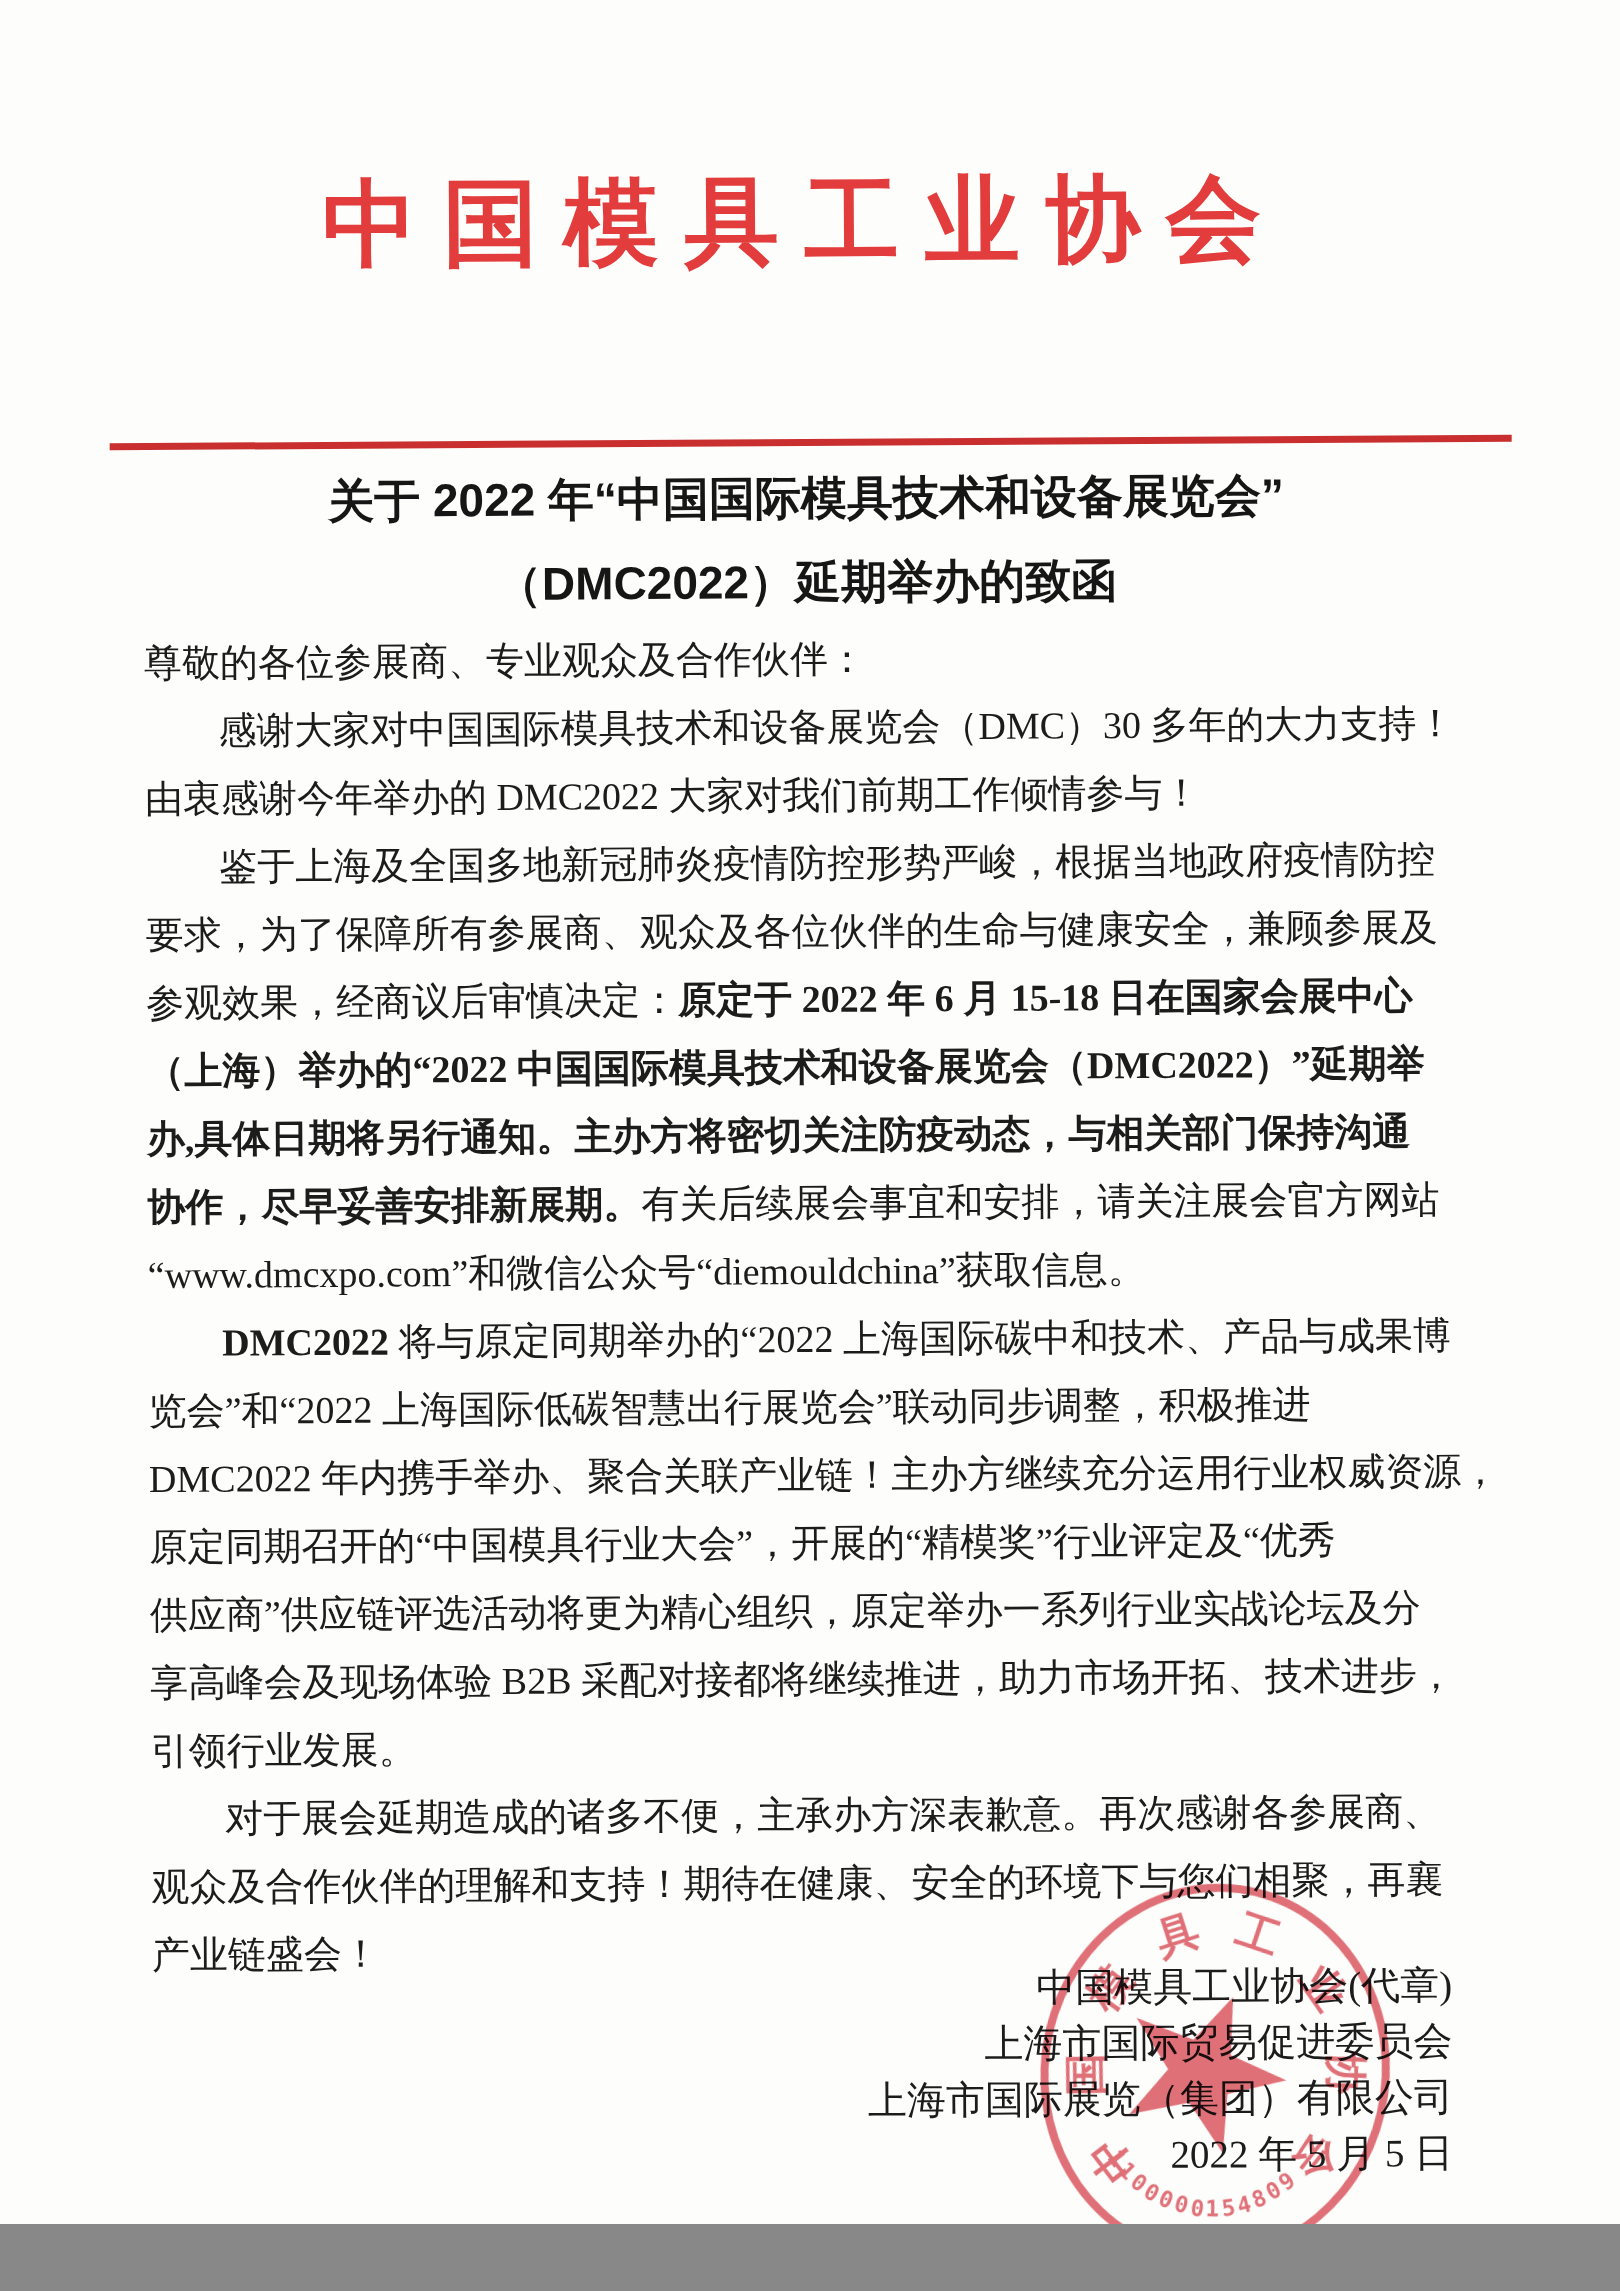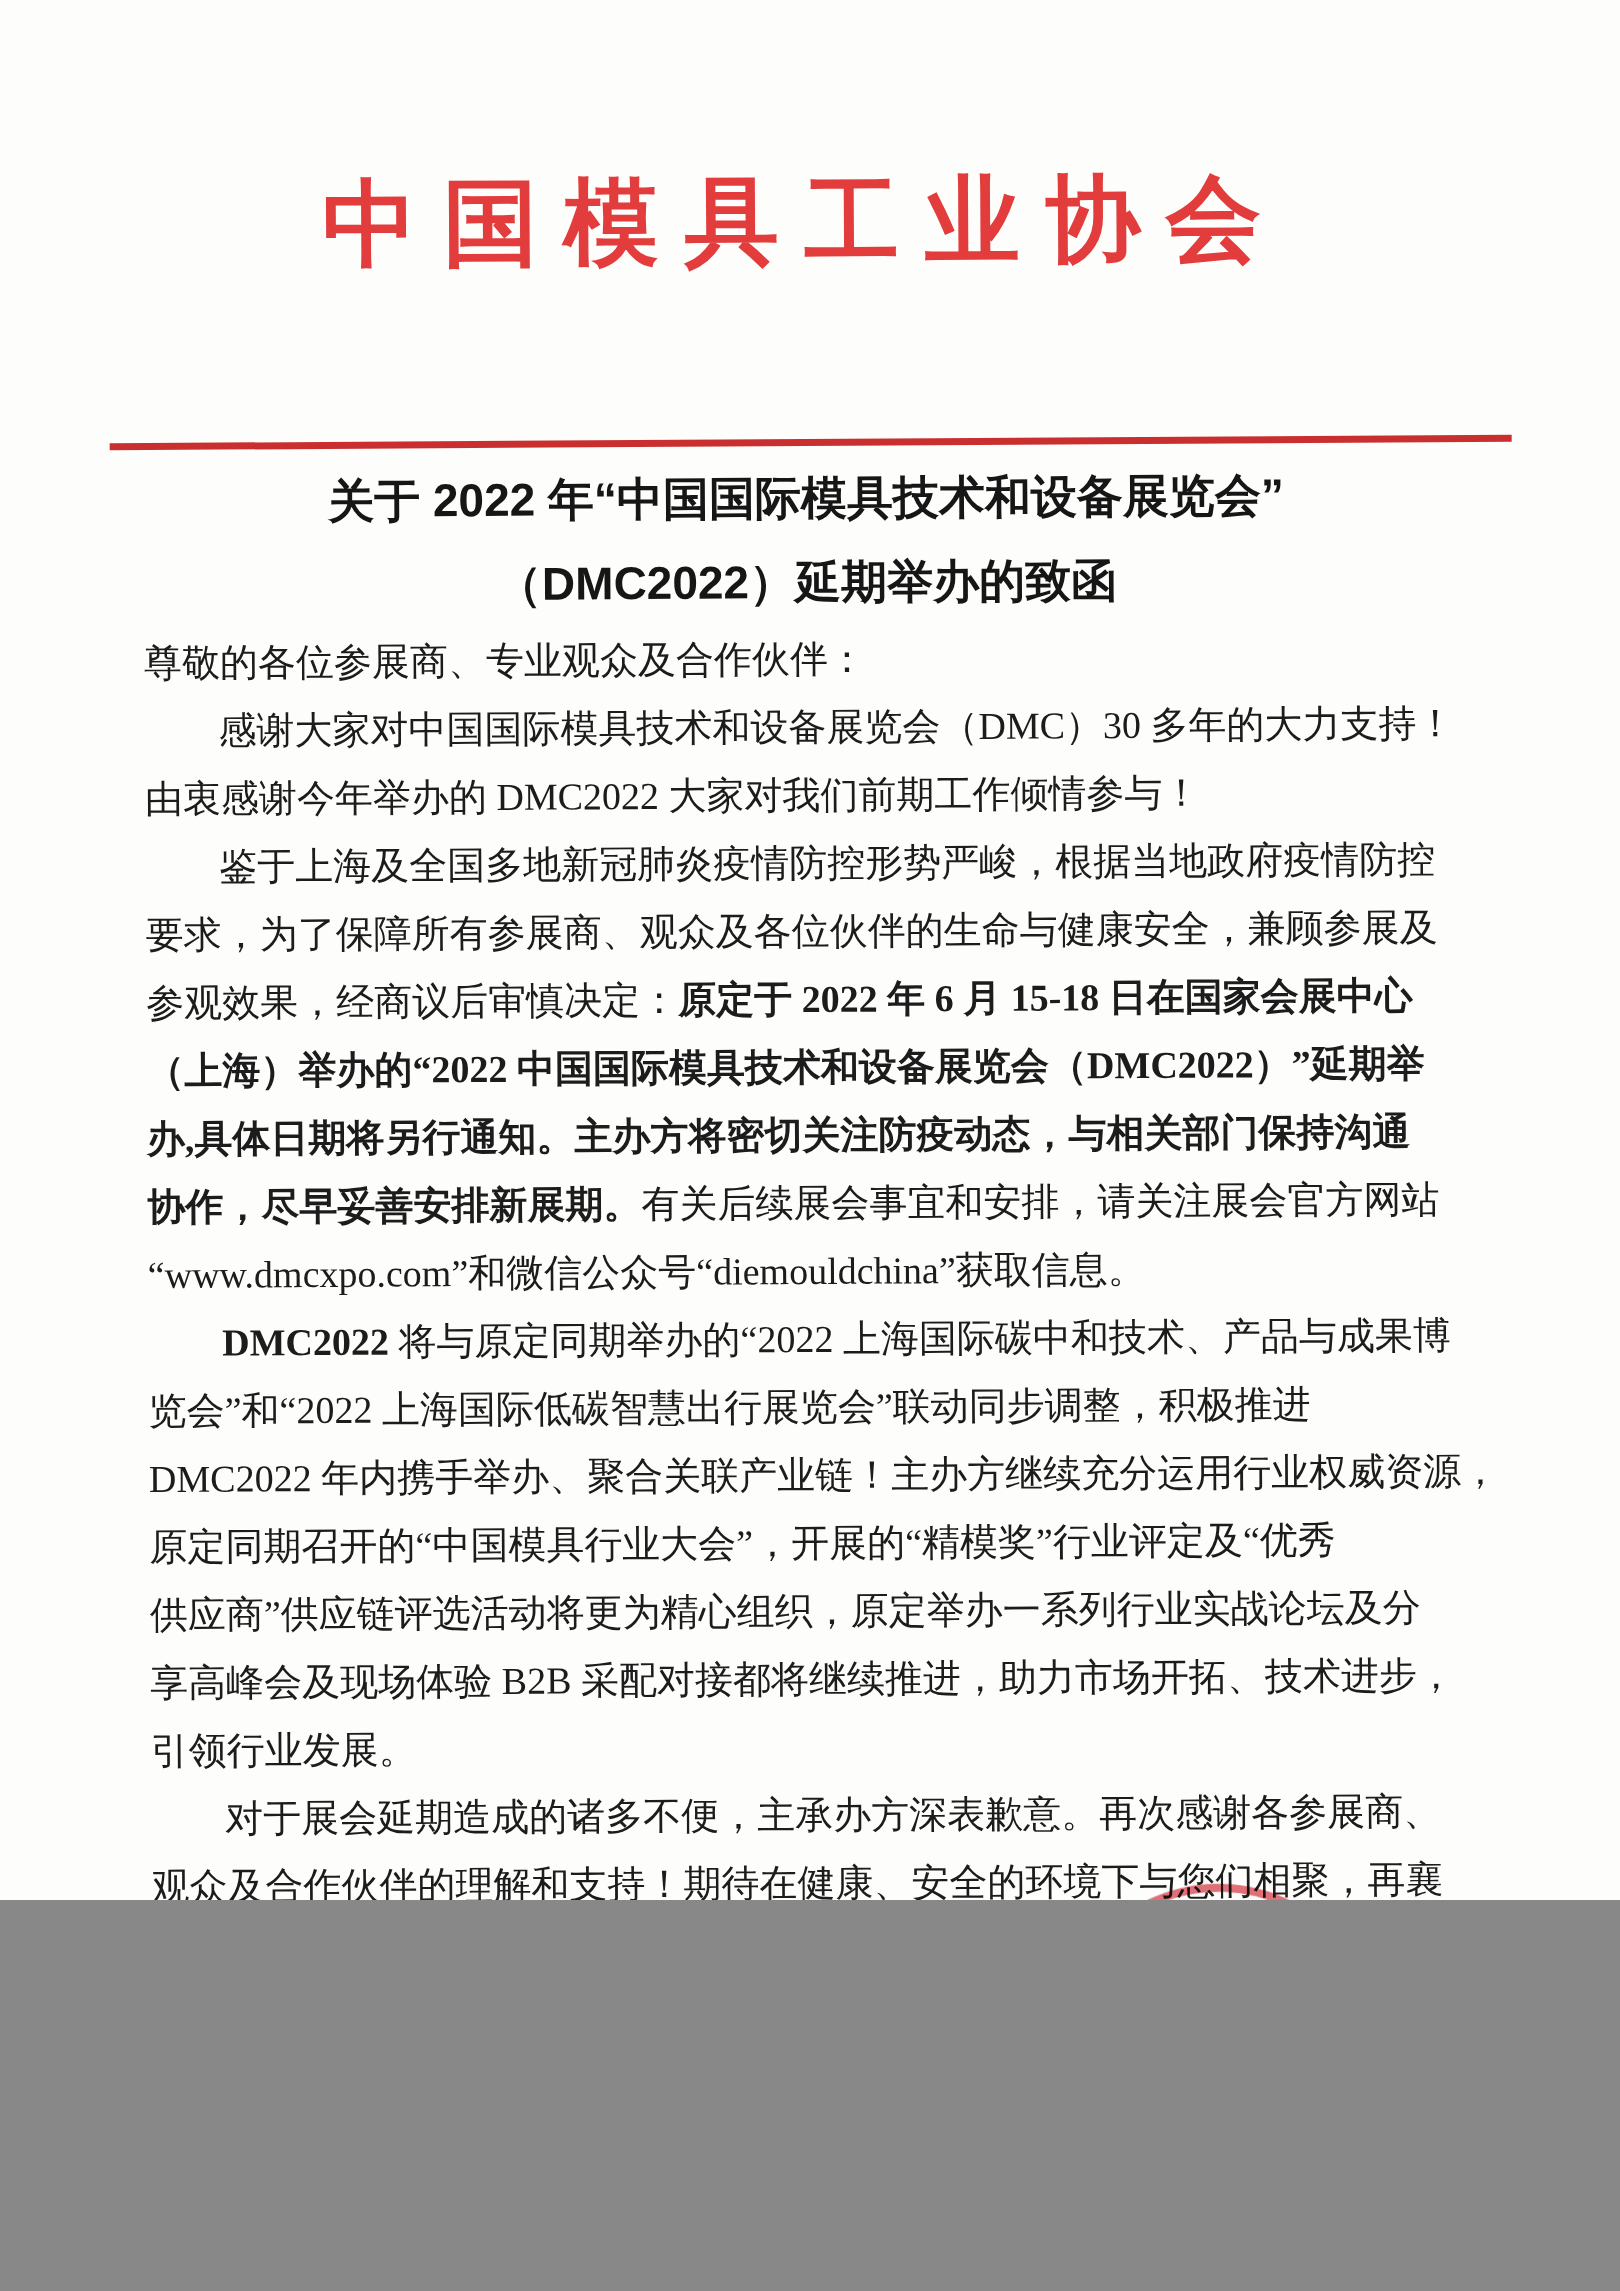--- a/index.html
+++ b/index.html
@@ -1,19 +1,19 @@
 <!DOCTYPE html>
 <html><head>
 <meta charset="utf-8">
 <style>
   html, body { margin: 0; padding: 0; background: #888; }
   .page {
     position: relative;
     width: 1620px;
-    height: 1900px;
+    height: 2224px;
     background: #fdfdfb;
     overflow: hidden;
     font-family: "Liberation Serif", serif;
     color: #1c1c1c;
   }
   .tilt {
     position: absolute;
     inset: 0;
     transform: rotate(-0.35deg);
     transform-origin: 810px 1146px;

